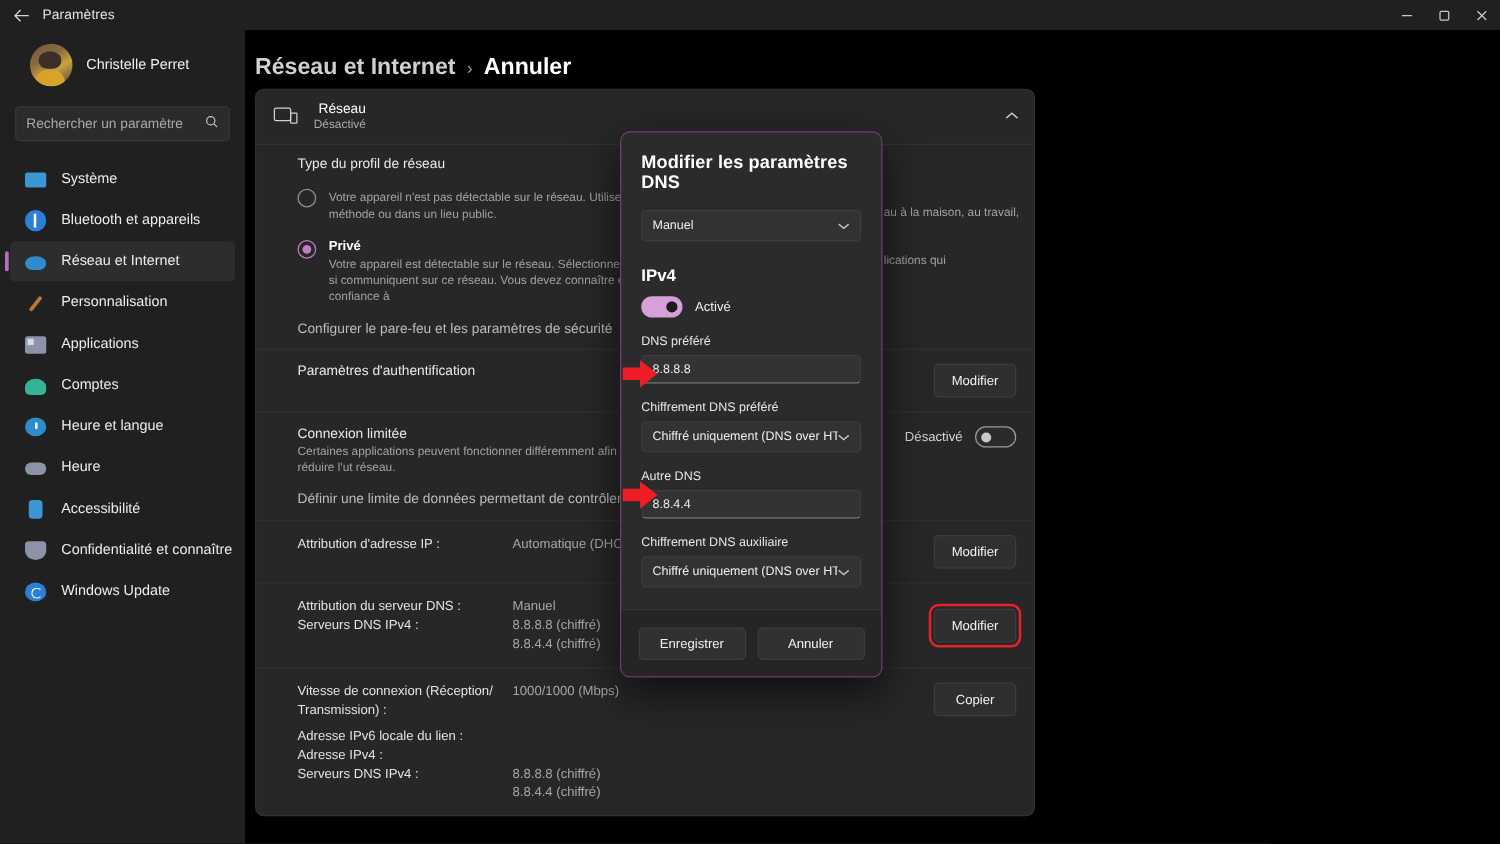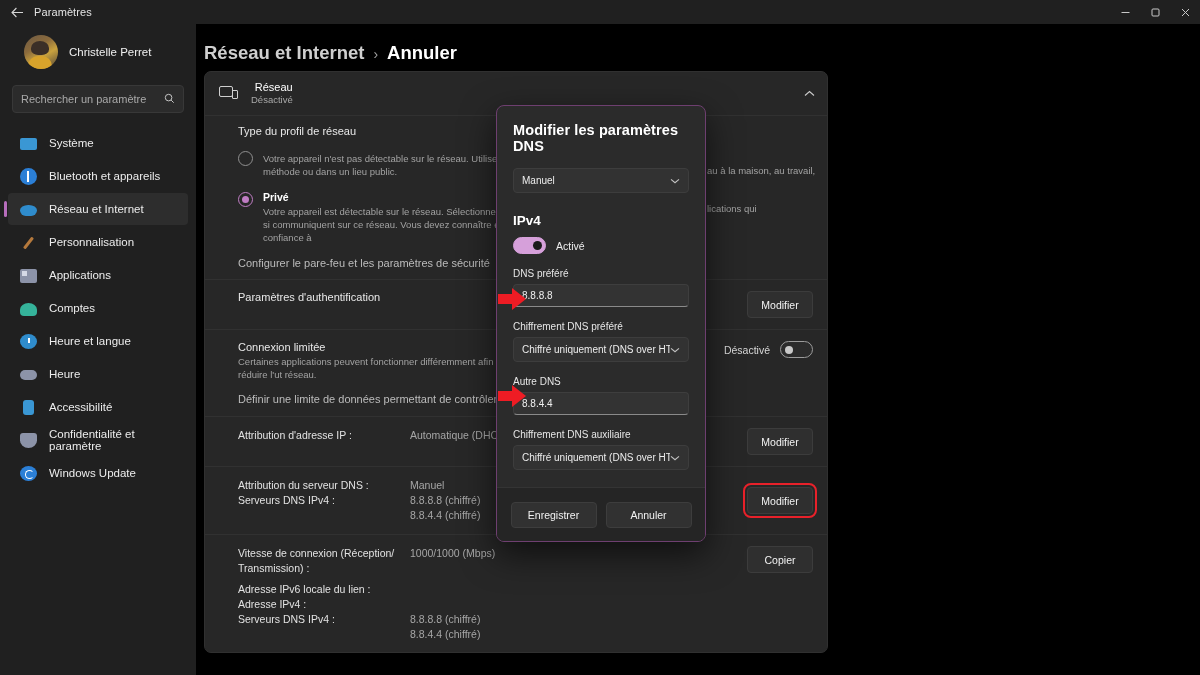--- a/index.html
+++ b/index.html
@@ -286,21 +286,21 @@
       <div class="navitem">
         <div class="navicon">
             <div class="ic-acc"></div>
           </div>
         <div class="navlabel">Accessibilité</div>
       </div>
       <div class="navitem">
         <div class="navicon">
             <div class="ic-shield"></div>
           </div>
-        <div class="navlabel">Confidentialité et paramètre</div>
+        <div class="navlabel">Confidentialité et connaître</div>
       </div>
       <div class="navitem">
         <div class="navicon ic-upd"></div>
         <div class="navlabel">Windows Update</div>
       </div>
     </div>
   </div>
 
   <div class="main">
     <div class="breadcrumb">

